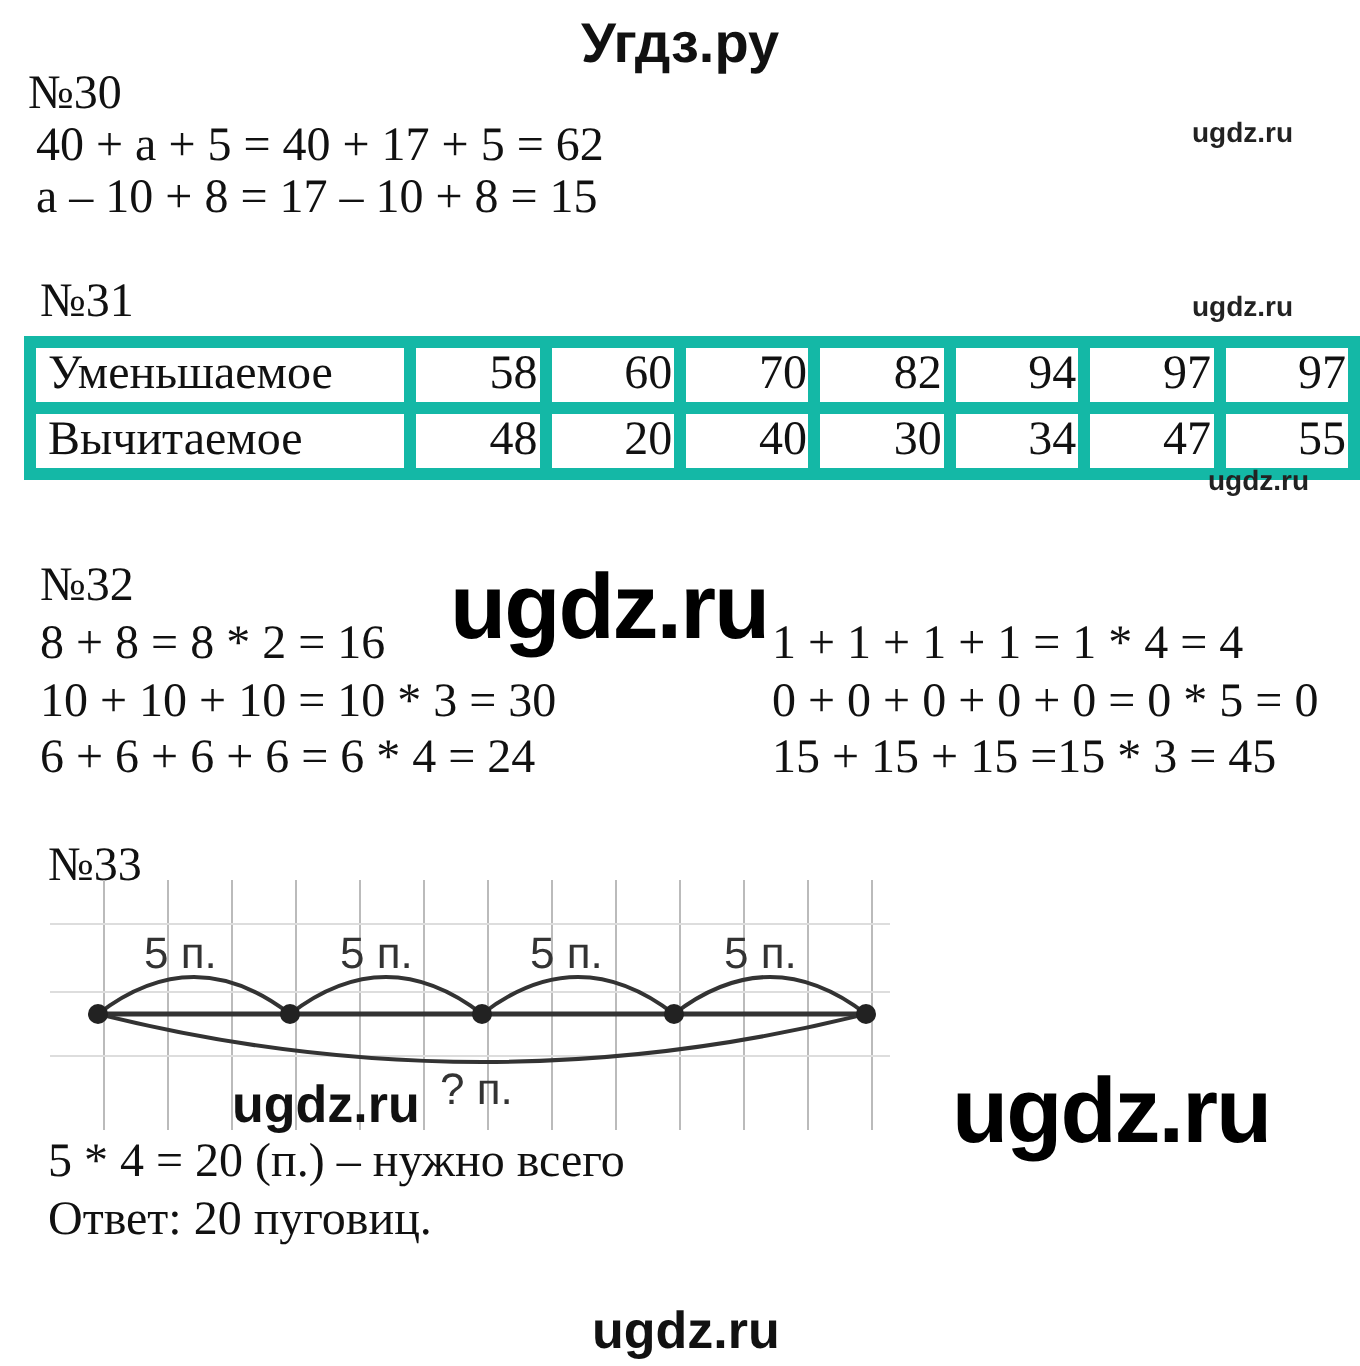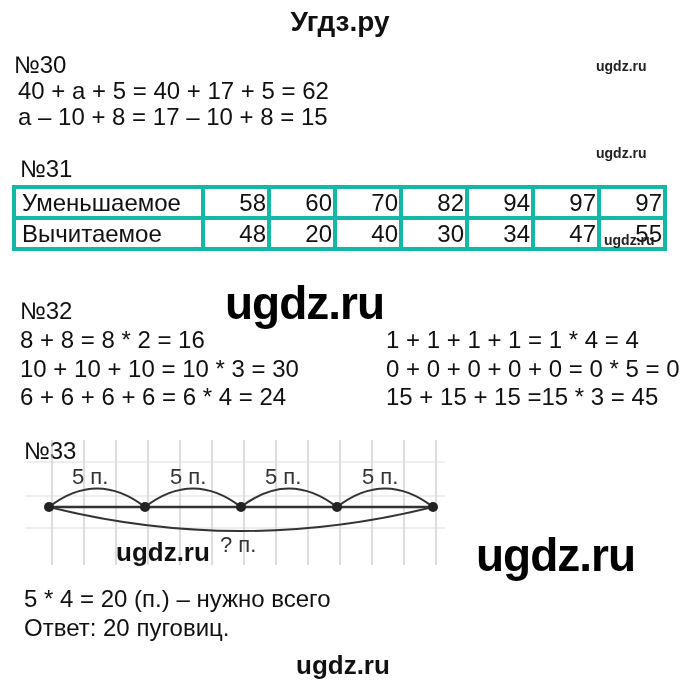--- a/index.html
+++ b/index.html
@@ -1,27 +1,27 @@
 <!DOCTYPE html>
 <html><head>
 <meta charset="utf-8">
 <style>
   html, body { margin:0; padding:0; background:#ffffff; }
   body { width:680px; height:683px; position:relative; overflow:hidden; color:#111; }
-  .serif { font-family: Liberation Sans, sans-serif; margin-top: 17px; }
+  .serif { font-family: Liberation Serif, serif; }
   .sans { font-family: "Liberation Sans", "DejaVu Sans", sans-serif; }
   .abs { position:absolute; white-space:nowrap; }
   .site-title { left:0; width:680px; top:6px; text-align:center; font-weight:bold; font-size:28px; }
   .num { font-size:24px; }
   .line { font-size:24px; }
   .wm-small { font-size:14px; font-weight:bold; color:#222; }
   .wm-big { font-size:46px; font-weight:bold; color:#000; letter-spacing:-1px; }
   .wm-mid { font-size:26px; font-weight:bold; color:#111; }
   table.t31 { position:absolute; left:12px; top:168px; border-collapse:collapse; font-size:24px; }
-  table.t31 td { border:4px solid #14b8a6; height:25px; padding:1px; line-height:25px; }
+  table.t31 td { border:6px solid #14b8a6; height:25px; padding:1px; line-height:25px; }
   table.t31 td.lbl { width:178px; padding-left:6px; text-align:left; }
   table.t31 td.val { width:60px; text-align:right; }
   .diagram { position:absolute; left:20px; top:440px; width:430px; height:130px; }
 </style>
 </head>
 <body>
 
 <div class="abs sans site-title">Угдз.ру</div>
 
 <div class="abs serif num" style="left:14px;top:34px;">№30</div>

